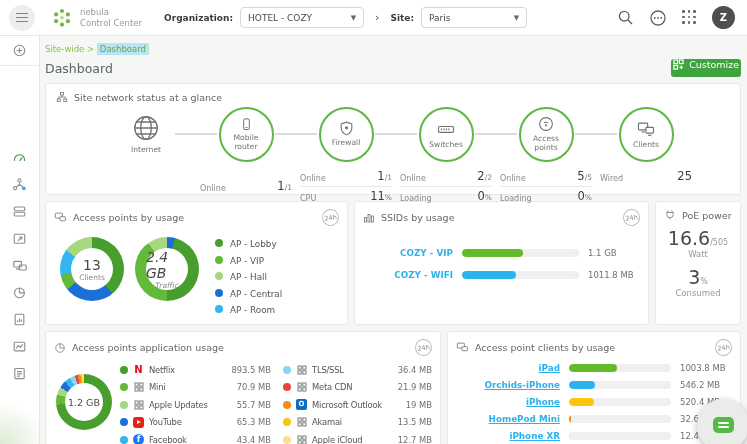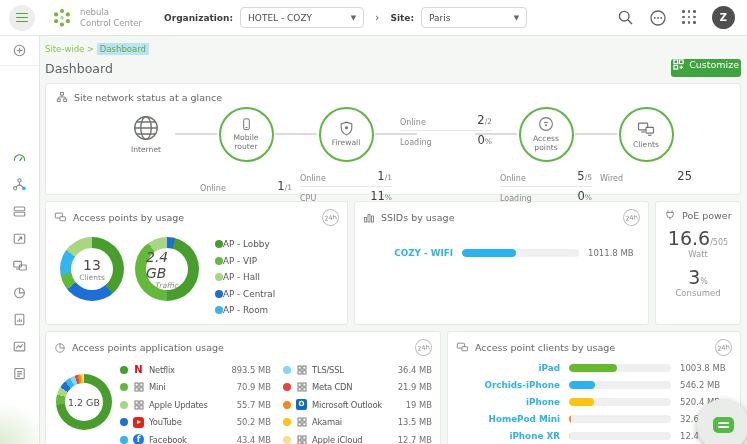--- a/index.html
+++ b/index.html
@@ -75,30 +75,30 @@
 .d64 .hole{inset:11px}
 .d56{width:56px;height:56px}
 .d56 .hole{inset:9px}
 .dv{font-size:14px;color:#4a4a4a}
 .dl{font-size:7.5px;color:#8a8a8a}
 .d56 .dv{font-size:9.5px}
 .ap-body{display:flex;margin-top:11px}
 .ap-body .donut{margin-left:6px}
 .ap-body .donut+.donut{margin-left:11px}
 .lgnd{margin-left:16px;margin-top:2px;display:flex;flex-direction:column;gap:6.5px}
-.lg-row{display:flex;align-items:center;}
+.lg-row{display:flex;align-items:flex-start;gap:7px}
 .lg-dot{width:8px;height:8px;border-radius:50%;flex:none}
 .lg-txt{font-size:8.8px;color:#555}
 
 .bars{display:flex;flex-direction:column}
 .bars-ssid{margin-top:22px;gap:12px}
 .bars-cli{margin-top:7px;gap:7px}
 .bar-row{display:flex;align-items:center}
 .bar-label{text-align:right;color:#2eb1ea;font-size:8.8px;font-weight:bold;cursor:pointer;flex:none;white-space:nowrap}
-.bar-label.u{}
+.bar-label.u{text-decoration:underline}
 .bars-ssid .bar-label{width:90px}
 .bars-cli .bar-label{width:104px}
 .bar-track{flex:1;height:8px;background:#efefef;border-radius:4px;margin:0 9px;overflow:hidden}
 .bar-fill{height:100%;border-radius:4px}
 .bar-value{font-size:8.5px;color:#707070;flex:none}
 .bars-ssid .bar-value{width:52px}
 .bars-cli .bar-value{width:52px}
 
 .poe-body{display:flex;flex-direction:column;align-items:center;margin-top:8px}
 .poe-big{font-size:19px;color:#4a4a4a;line-height:1}
@@ -345,20 +345,29 @@
               <span class="stat-label">Online</span>
               <span class="stat-val">1<span class="sub">/1</span></span>
             </div>
             <div class="stat-row">
               <span class="stat-label">CPU</span>
               <span class="stat-val">11<span class="sub">%</span></span>
             </div>
           </div>
         </div>
         <div class="node-col">
+          <div class="node-top">
+            <div class="node-circle">
+              <svg width="20" height="20" viewBox="0 0 24 24" fill="none" stroke="#6f746f" stroke-width="1.4">
+                <rect x="3" y="9" width="18" height="7" rx="1.2"></rect>
+                <path d="M6.5 11.5v2M9.5 11.5v2M12.5 11.5v2M15.5 11.5v2"></path>
+              </svg>
+              <div class="node-label">Switches</div>
+            </div>
+          </div>
           <div class="node-stats">
             <div class="stat-row">
               <span class="stat-label">Online</span>
               <span class="stat-val">2<span class="sub">/2</span></span>
             </div>
             <div class="stat-row">
               <span class="stat-label">Loading</span>
               <span class="stat-val">0<span class="sub">%</span></span>
             </div>
           </div>
@@ -464,20 +473,27 @@
               <rect x="3" y="11" width="4" height="9"></rect>
               <rect x="10" y="5" width="4" height="15"></rect>
               <rect x="17" y="8" width="4" height="12"></rect>
             </svg>
         </span>
         <span>SSIDs by usage</span>
         <span class="badge24">24h</span>
       </div>
       <div class="bars bars-ssid" id="ssid-bars">
           <div class="bar-row">
+            <span class="bar-label">COZY - VIP</span>
+            <div class="bar-track">
+              <div class="bar-fill" style="width: 51.7623%; background: rgb(99, 187, 43);"></div>
+            </div>
+            <span class="bar-value">1.1 GB</span>
+          </div>
+          <div class="bar-row">
             <span class="bar-label">COZY - WIFI</span>
             <div class="bar-track">
               <div class="bar-fill" style="width: 46.496%; background: rgb(43, 179, 239);"></div>
             </div>
             <span class="bar-value">1011.8 MB</span>
           </div>
         </div>
     </div>
 
     <div class="card card-poe">
@@ -548,21 +564,21 @@
               </span>
               <span class="al-name">Apple Updates</span>
               <span class="al-val">55.7 MB</span>
             </div>
             <div class="al-row">
               <span class="lg-dot" style="background: rgb(27, 111, 214);"></span>
               <span class="appicon ic-youtube">
                 <i class="yt-tri"></i>
               </span>
               <span class="al-name">YouTube</span>
-              <span class="al-val">50.2 MB</span>
+              <span class="al-val">65.3 MB</span>
             </div>
             <div class="al-row">
               <span class="lg-dot" style="background: rgb(49, 182, 240);"></span>
               <span class="appicon ic-facebook">f</span>
               <span class="al-name">Facebook</span>
               <span class="al-val">43.4 MB</span>
             </div>
           </div>
         <div class="al-col al-col2" id="app-legend-2">
             <div class="al-row">

